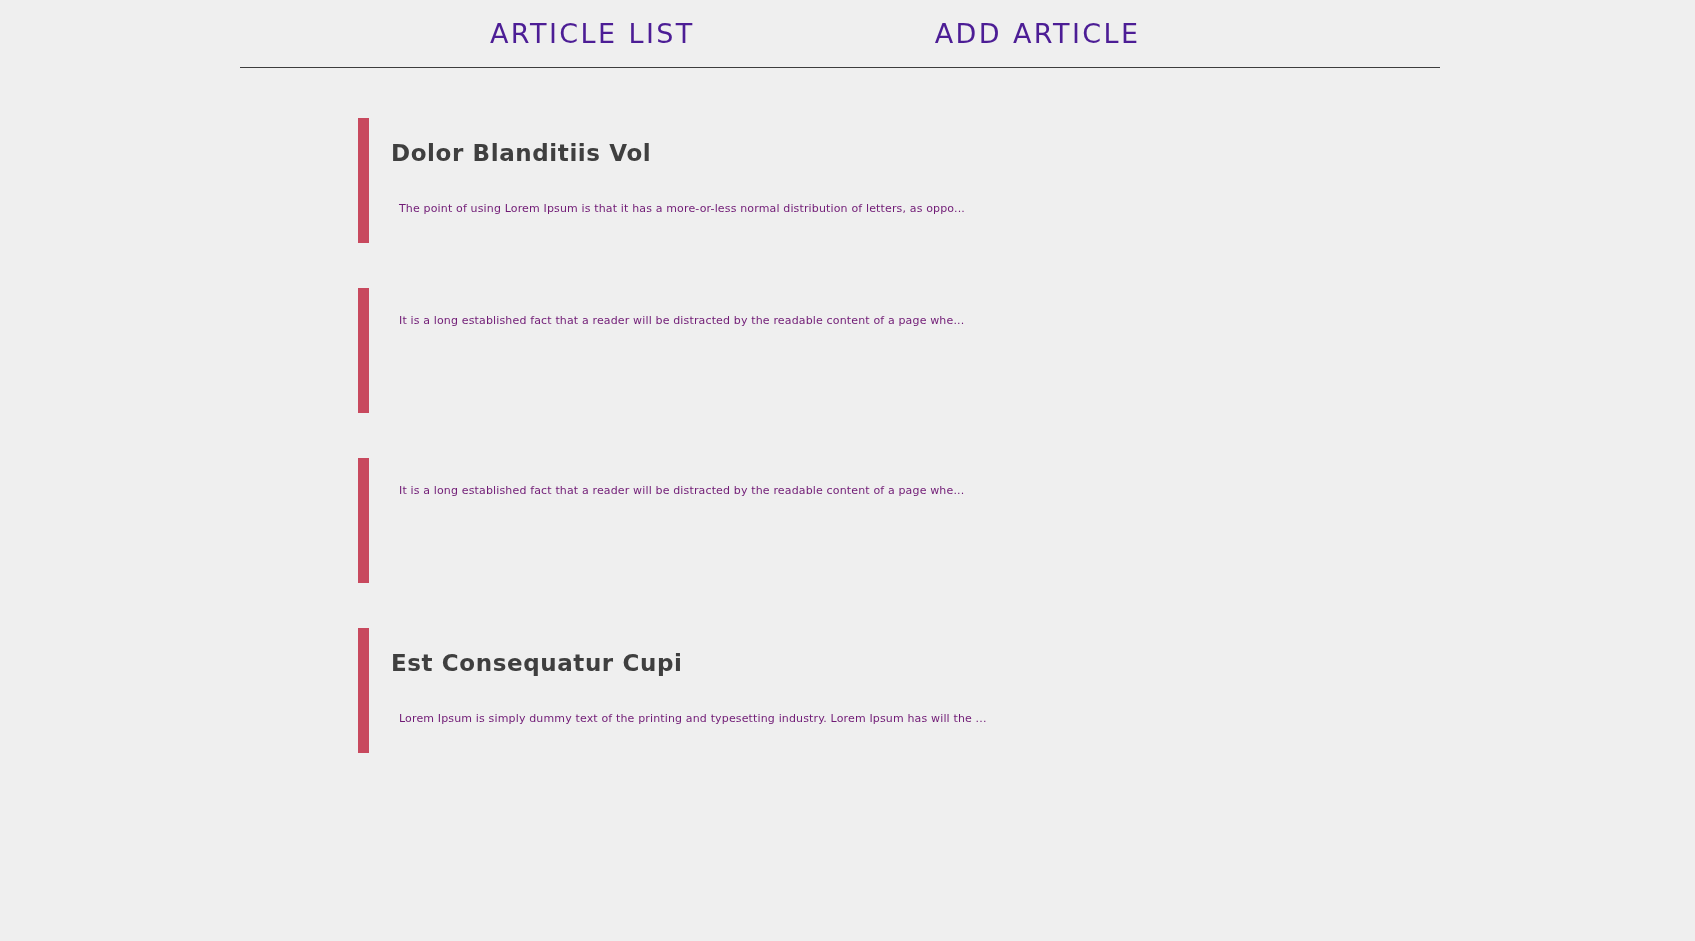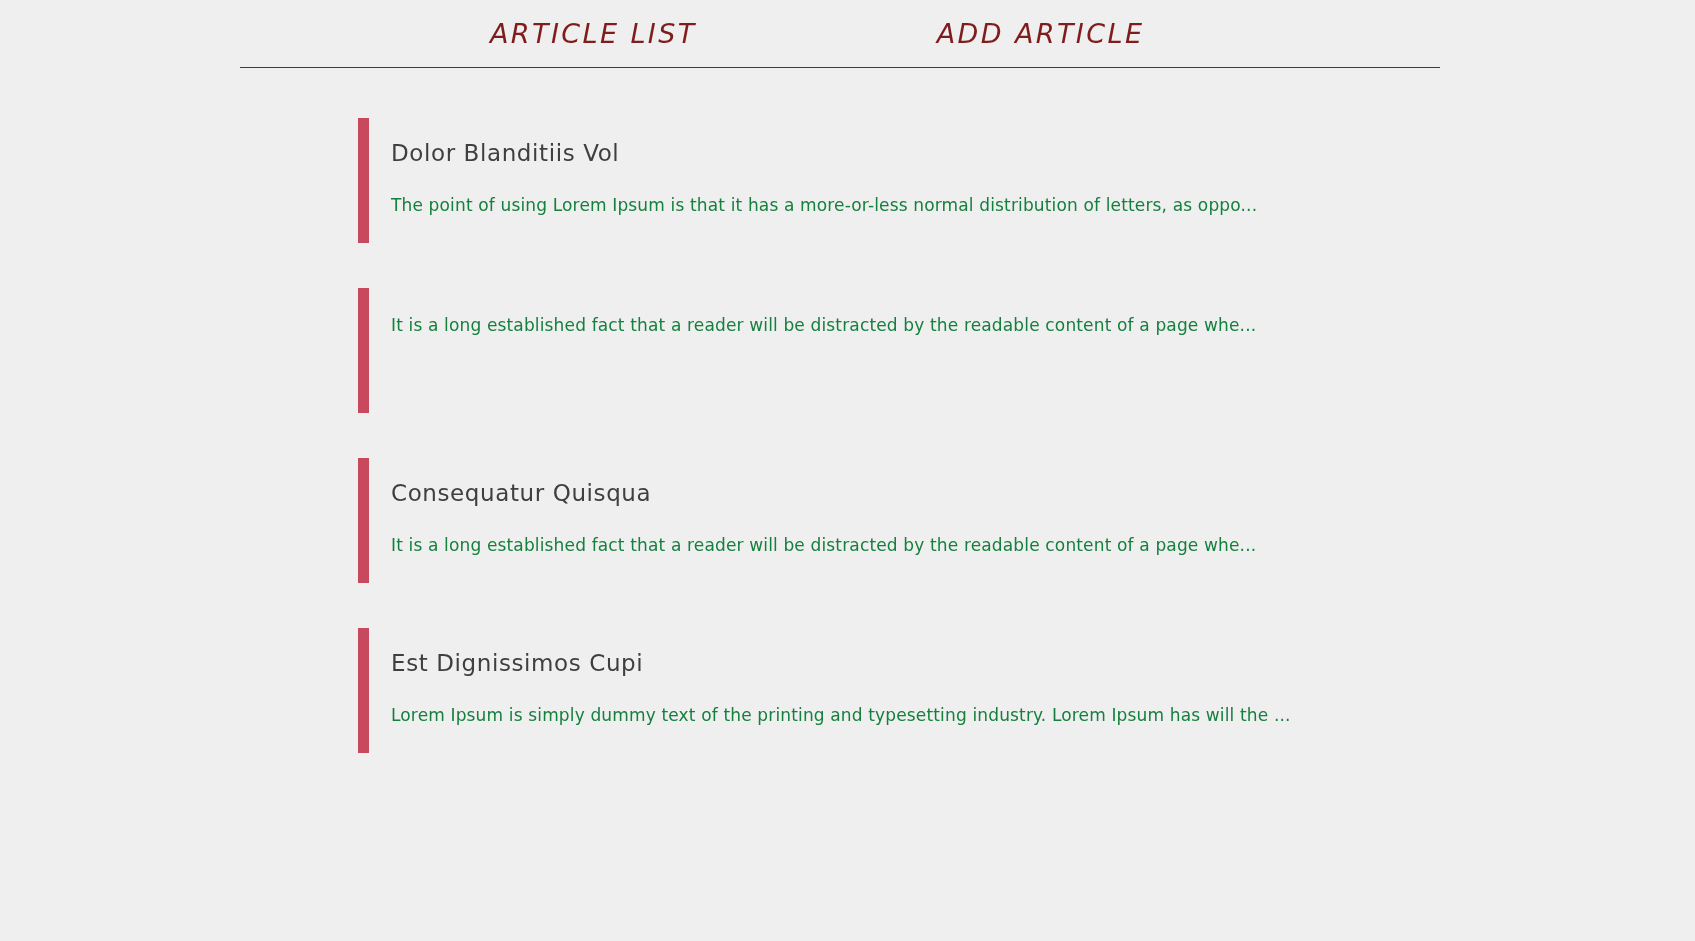--- a/index.html
+++ b/index.html
@@ -30,29 +30,28 @@
     height: 68px;
     border-bottom: 1px solid #3d3d3d;
     box-sizing: border-box;
   }
   .nav-inner {
     display: flex;
     align-items: center;
     height: 100%;
   }
   .nav-item {
-    color: #7f1d1d;
+    color: #4c1d95;
     font-size: 27px;
     letter-spacing: 2.4px;
     font-weight: 400;
     text-decoration: none;
     white-space: nowrap;
     cursor: pointer;
     line-height: 1;
-    font-style: italic;
   }
   .nav-item-1 {
     margin-left: 250px;
   }
   .nav-item-2 {
     margin-left: 240px;
   }
 
   
   .list {
@@ -71,32 +70,32 @@
   .article-bar {
     position: absolute;
     left: 0;
     top: 0;
     width: 11px;
     height: 125px;
     background: #c8495e;
   }
   .article-title {
     font-size: 23px;
-    font-weight: 400;
+    font-weight: 700;
     color: #3f3f3f;
     letter-spacing: 0.6px;
     margin: 0;
     padding-top: 22px;
     line-height: 1.2;
   }
   .article-excerpt {
-    font-size: 17px;
-    color: #15803d;
+    font-size: 11px;
+    color: #701a75;
     letter-spacing: 0.15px;
-    margin: 0;
+    margin: 8px;
     padding-top: 26px;
     line-height: 1.3;
   }
 </style>
 </head>
 <body>
 
 <div class="page">
 
   <nav class="nav">
@@ -114,25 +113,24 @@
       <p class="article-excerpt">The point of using Lorem Ipsum is that it has a more-or-less normal distribution of letters, as oppo...</p>
     </article>
 
     <article class="article">
       <span class="article-bar"></span>
       <p class="article-excerpt">It is a long established fact that a reader will be distracted by the readable content of a page whe...</p>
     </article>
 
     <article class="article">
       <span class="article-bar"></span>
-      <h2 class="article-title">Consequatur Quisqua</h2>
       <p class="article-excerpt">It is a long established fact that a reader will be distracted by the readable content of a page whe...</p>
     </article>
 
     <article class="article">
       <span class="article-bar"></span>
-      <h2 class="article-title">Est Dignissimos Cupi</h2>
+      <h2 class="article-title">Est Consequatur Cupi</h2>
       <p class="article-excerpt">Lorem Ipsum is simply dummy text of the printing and typesetting industry. Lorem Ipsum has will the ...</p>
     </article>
 
   </main>
 
 </div>
 
 </body></html>

